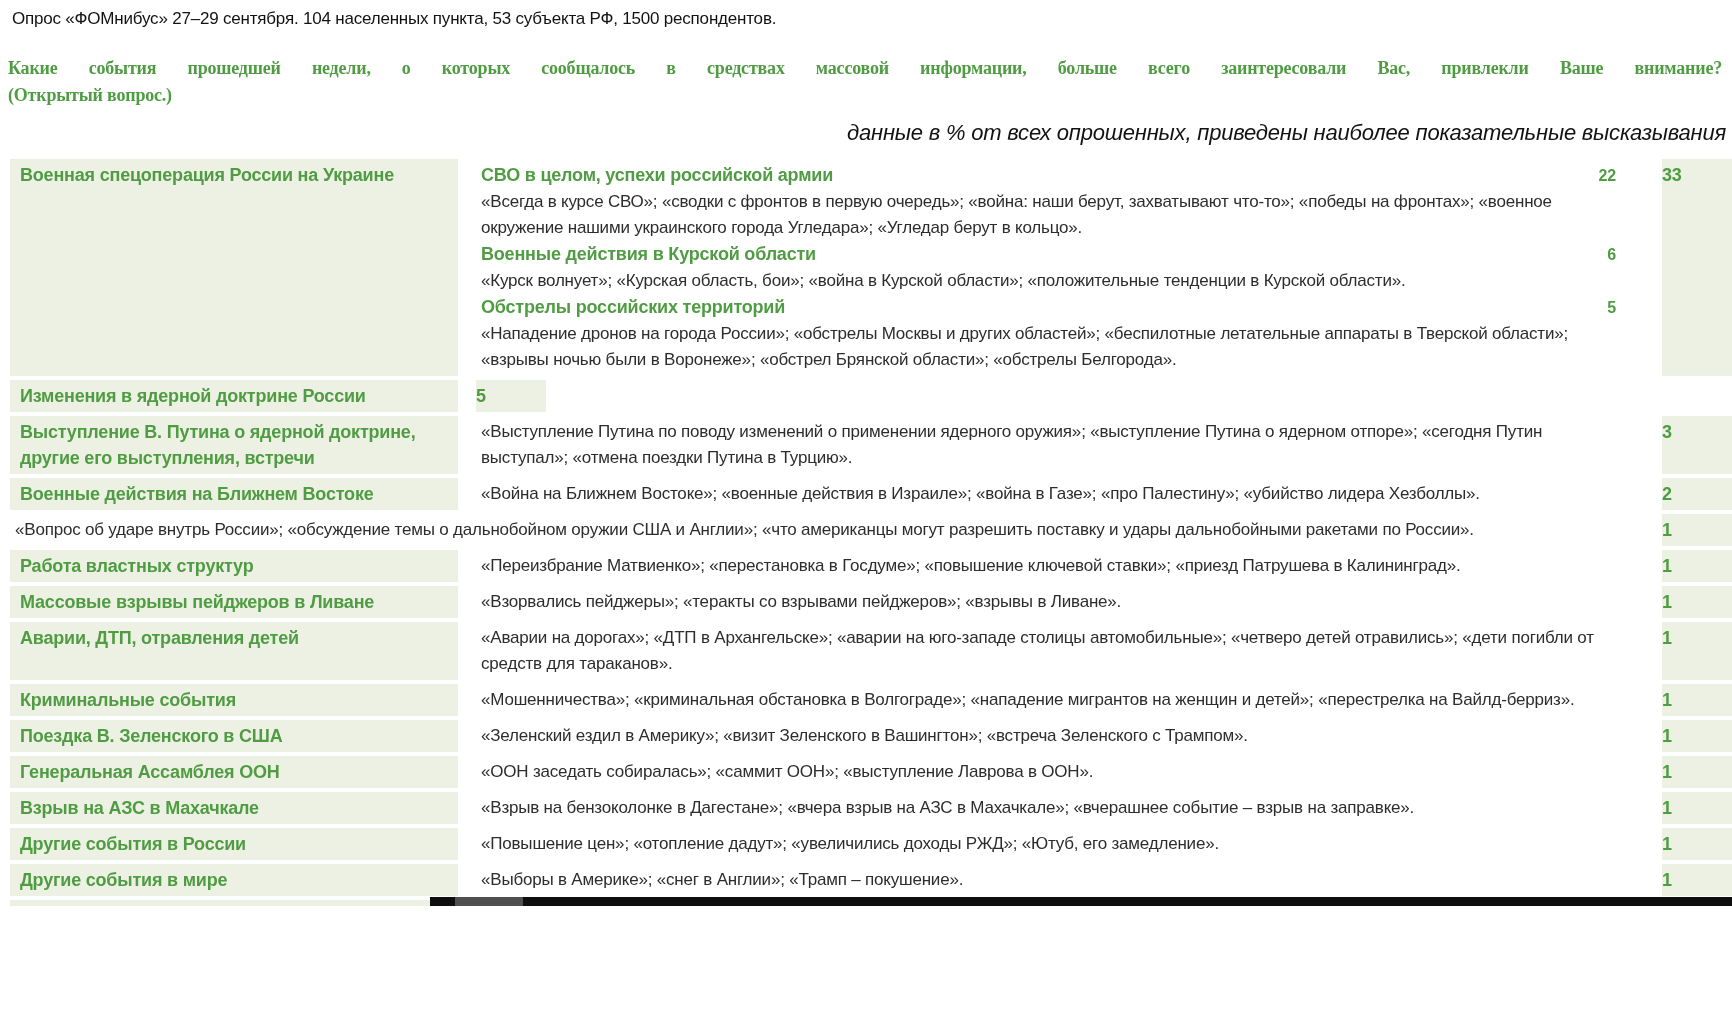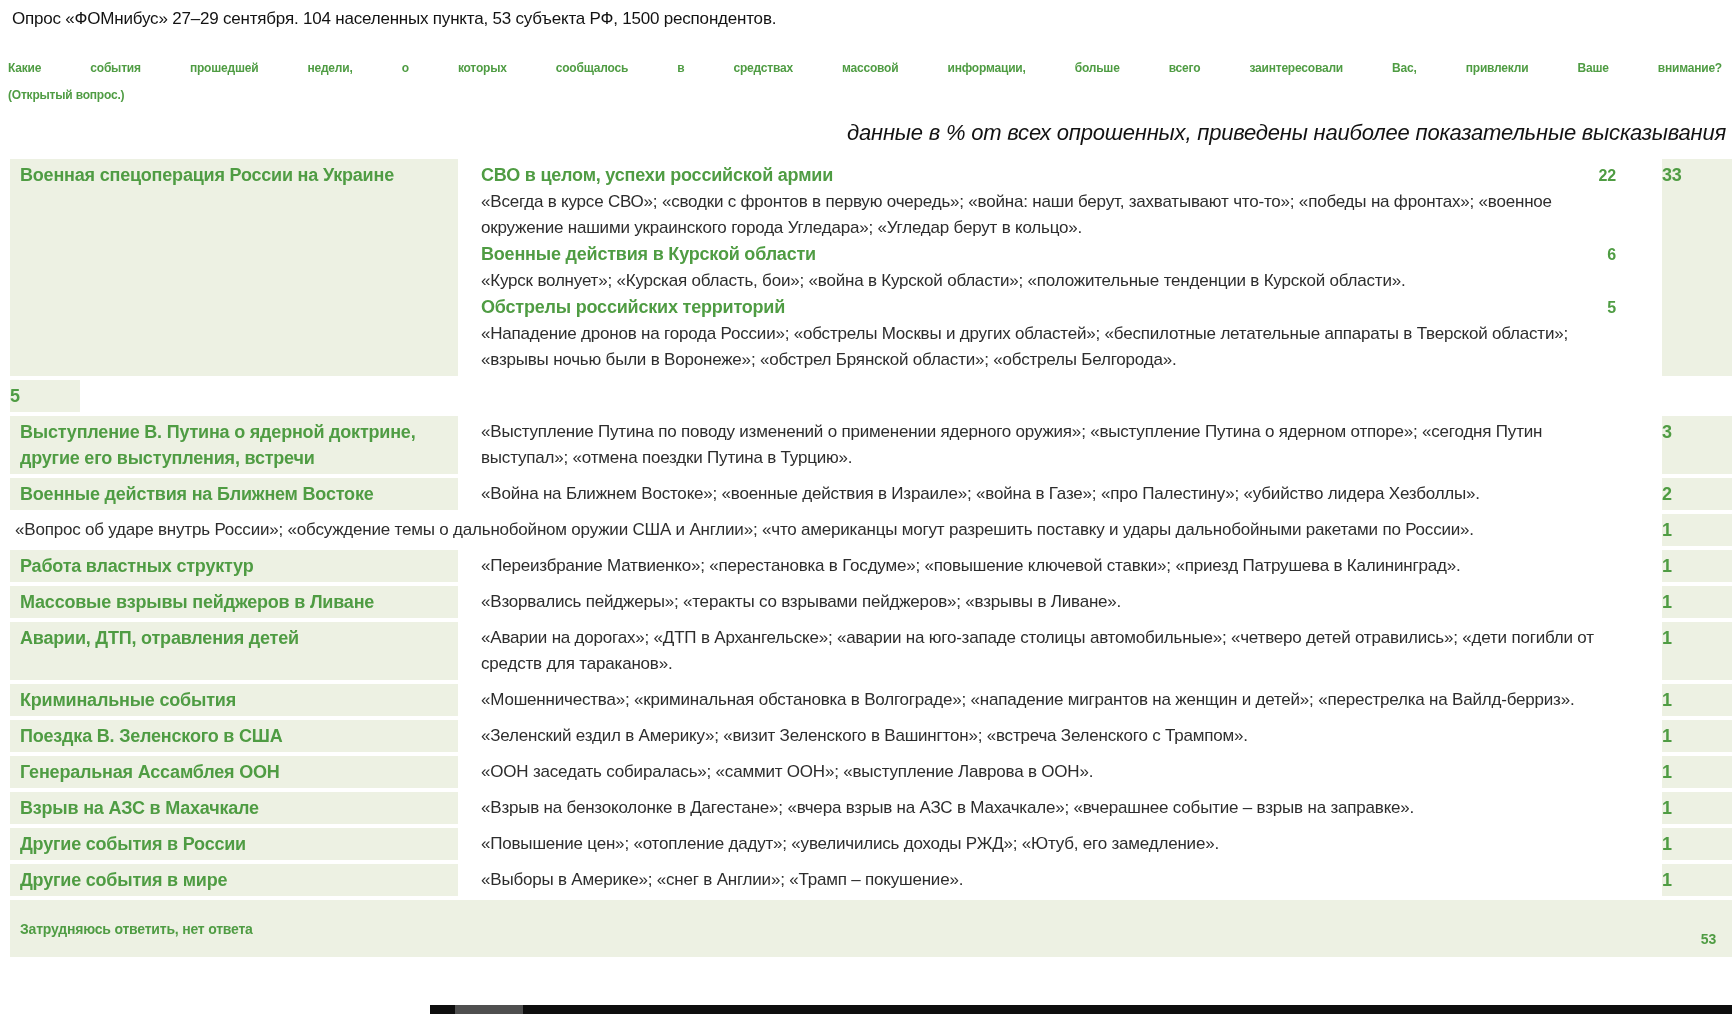--- a/index.html
+++ b/index.html
@@ -1,31 +1,31 @@
 <!DOCTYPE html>
 <html lang="ru"><head>
 <meta charset="utf-8">
 <style>
   html,body{margin:0;padding:0;background:#fff;}
   .page{
     position:relative;
-    width:1732px;height:1014px;
+    width:1732px;height:906px;
     background:#ffffff;
     font-family:"Liberation Sans","DejaVu Sans",sans-serif;
     letter-spacing:-0.2px;
     overflow:hidden;
     box-sizing:border-box;
   }
   .survey-info{
     padding:9px 14px 0 12px;
     font-size:17px;color:#121212;
   }
   .question{
     margin:26px 10px 0 8px;
-    color:#4f9c43;font-weight:bold;font-size:12px;line-height:27px;
+    color:#4f9c43;font-weight:bold;font-size:18px;line-height:27px;font-family:Liberation Serif, serif;
   }
   .q-main{display:block;text-align:justify;text-align-last:justify;}
   .q-note{display:block;text-align:left;}
   .data-note{
     margin:11px 6px 0 0;
     text-align:right;font-style:italic;font-size:22px;color:#121212;
   }
   .results-table{margin:13px 0 0 10px;}
   .row{display:flex;column-gap:18px;margin-bottom:4px;align-items:stretch;}
   .cat{
@@ -91,20 +91,21 @@
           <div class="subquotes">«Курск волнует»; «Курская область, бои»; «война в Курской области»; «положительные тенденции в Курской области».</div>
           <div class="subhead">
             <span class="subtitle">Обстрелы российских территорий</span>
             <span class="subvalue">5</span>
           </div>
           <div class="subquotes">«Нападение дронов на города России»; «обстрелы Москвы и других областей»; «беспилотные летательные аппараты в Тверской области»; «взрывы ночью были в Воронеже»; «обстрел Брянской области»; «обстрелы Белгорода».</div>
         </div>
         <div class="total">33</div>
       </div>
       <div class="row">
+        <div class="cat">Изменения в ядерной доктрине России</div>
         <div class="total">5</div>
       </div>
       <div class="row">
         <div class="cat">Выступление В. Путина о ядерной доктрине, другие его выступления, встречи</div>
         <div class="quotes">«Выступление Путина по поводу изменений о применении ядерного оружия»; «выступление Путина о ядерном отпоре»; «сегодня Путин выступал»; «отмена поездки Путина в Турцию».</div>
         <div class="total">3</div>
       </div>
       <div class="row">
         <div class="cat">Военные действия на Ближнем Востоке</div>
         <div class="quotes">«Война на Ближнем Востоке»; «военные действия в Израиле»; «война в Газе»; «про Палестину»; «убийство лидера Хезболлы».</div>

